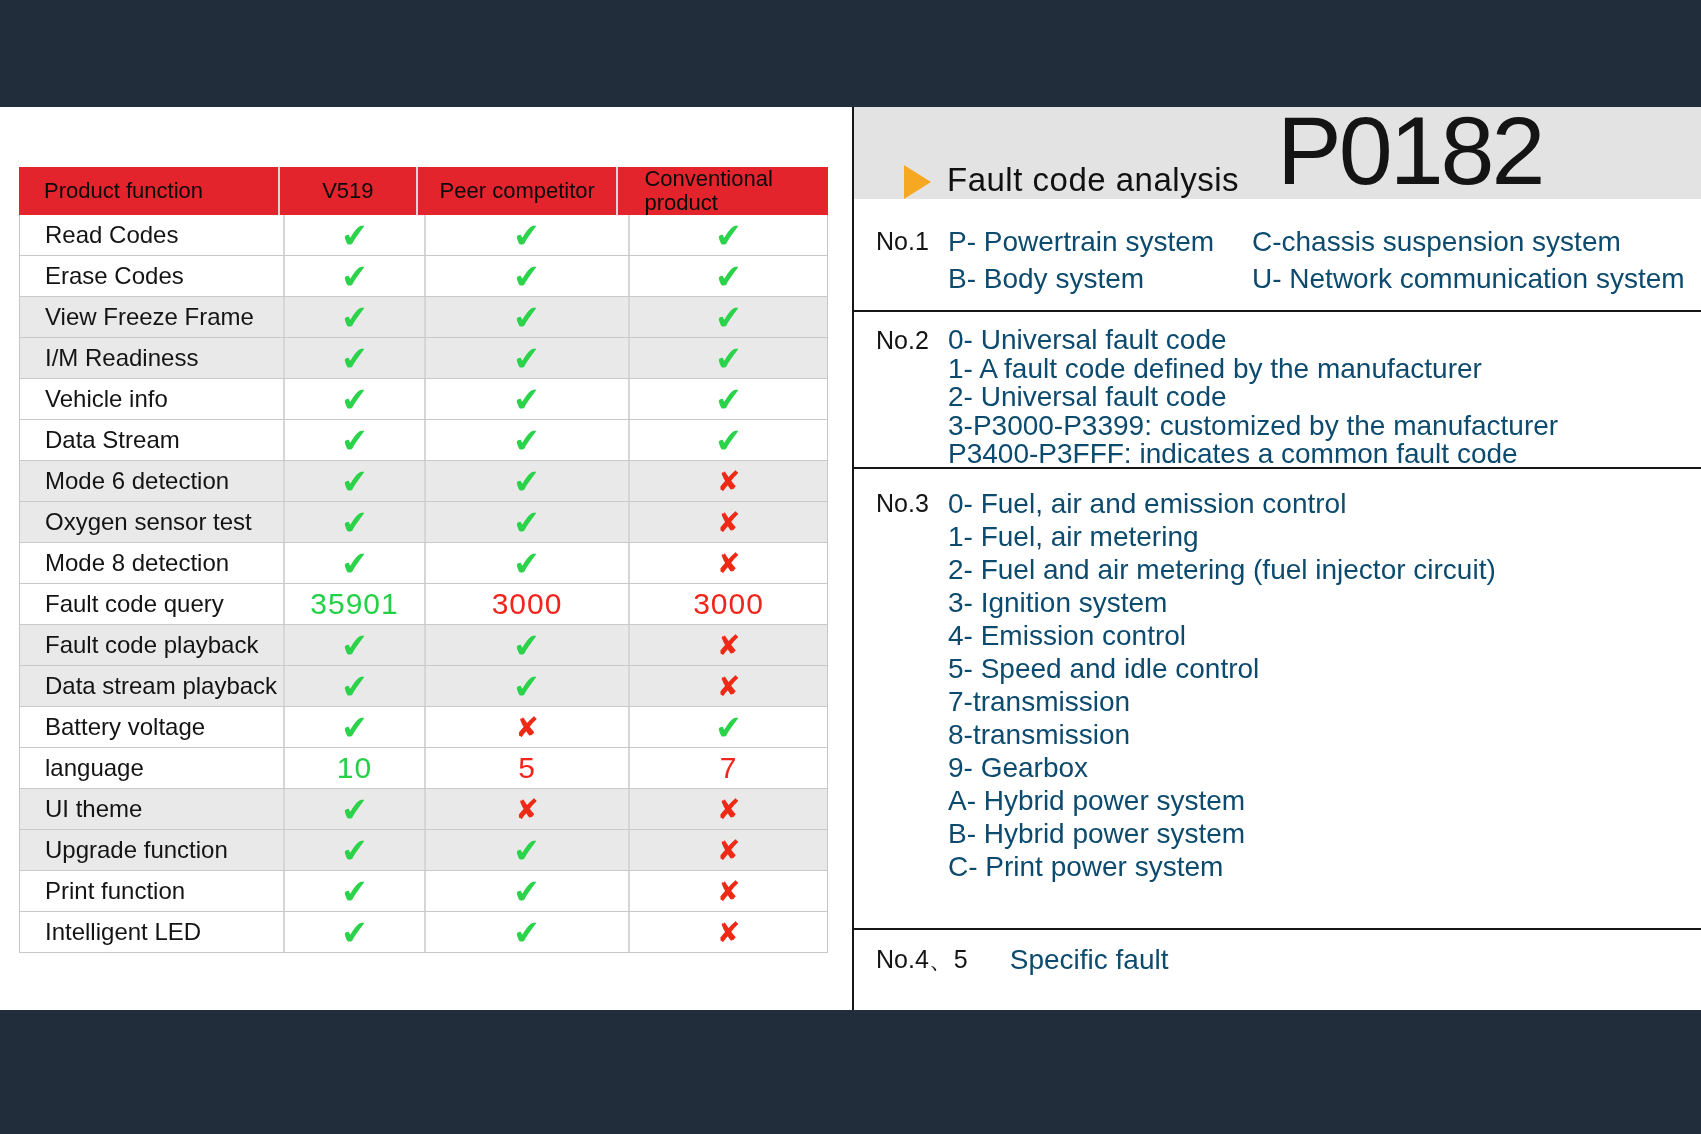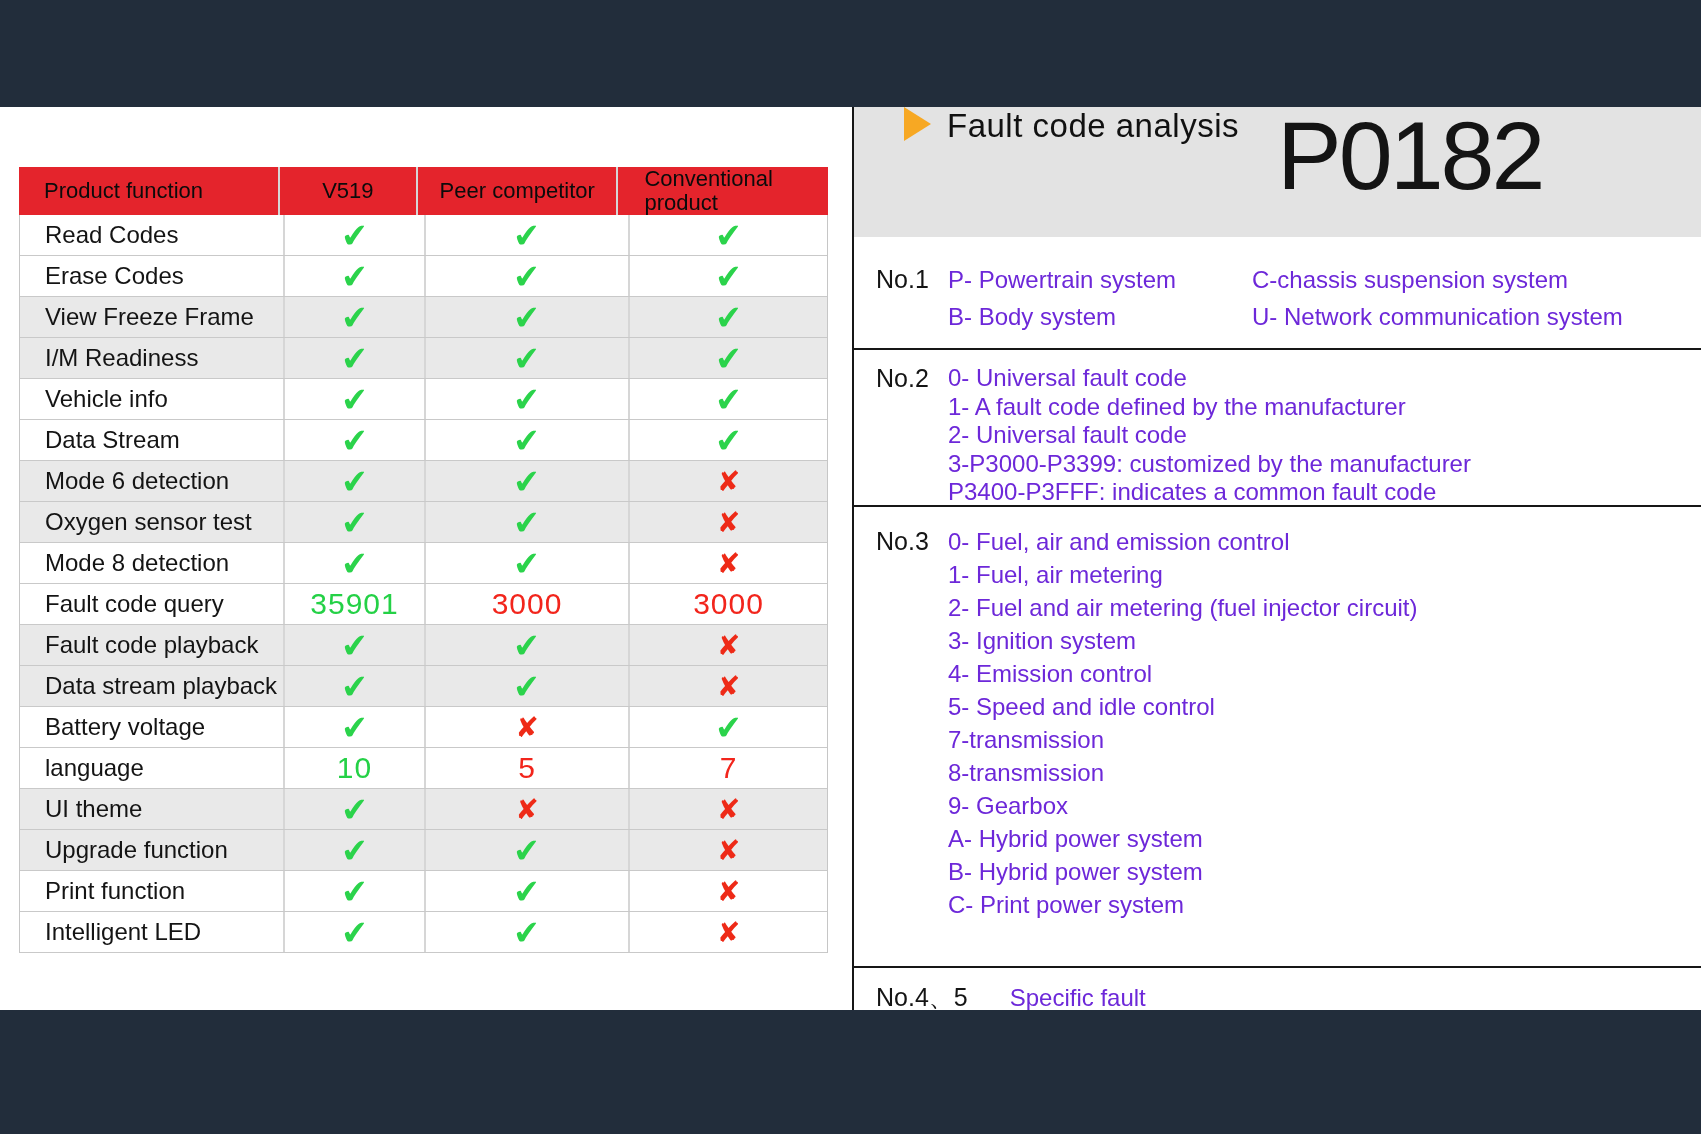--- a/index.html
+++ b/index.html
@@ -42,28 +42,28 @@
   .thead .cell.c3{justify-content:flex-start;padding-left:10px;margin-left:16px;}
   .tbody .cell.c0{font-size:24px;color:#141414;}
   .check{color:var(--check_green);font-size:33px;font-family:"DejaVu Sans",sans-serif;transform:rotate(-4deg);}
   .cross{color:var(--cross_red);font-size:28px;font-weight:bold;font-family:"DejaVu Sans",sans-serif;}
   .num{font-size:30px;letter-spacing:1px;}
   .num.green{color:var(--value_green);}
   .num.red{color:var(--value_red);}
 
   
   .right-panel{position:absolute;left:852px;top:0;width:849px;height:903px;border-left:2px solid var(--line_dark);background:#fff;}
-  .band{height:130px;background:var(--band_gray);display:flex;align-items:flex-start;}
+  .band{height:92px;background:var(--band_gray);display:flex;align-items:flex-end;}
   .tri{width:0;height:0;border-left:27px solid var(--arrow_orange);border-top:17px solid transparent;border-bottom:17px solid transparent;margin-left:50px;flex-shrink:0;}
   .band-title{font-size:33px;margin-left:16px;color:#111;letter-spacing:0.5px;white-space:nowrap;}
   .code{font-size:97px;font-weight:normal;letter-spacing:-3px;margin-left:38px;color:#141414;line-height:1;}
 
   .section{border-bottom:2px solid var(--line_dark);display:flex;width:100%;}
   .slabel{width:72px;margin-left:22px;font-size:25px;flex-shrink:0;color:#141414;}
-  .sitems{flex:1;font-size:24px;color:#6d28d9;}
+  .sitems{flex:1;font-size:28px;color:#0c4a6e;}
   .line{white-space:nowrap;}
   .s0{height:113px;padding-top:24px;}
   .s0 .slabel{line-height:37px;}
   .s0 .line{line-height:37px;display:flex;}
   .s0 .item0{width:304px;flex-shrink:0;}
   .s1{height:157px;padding-top:14px;}
   .s1 .slabel{line-height:28px;}
   .s1 .line{line-height:28.5px;}
   .s2{height:461px;padding-top:18px;}
   .s2 .slabel{line-height:33px;}

